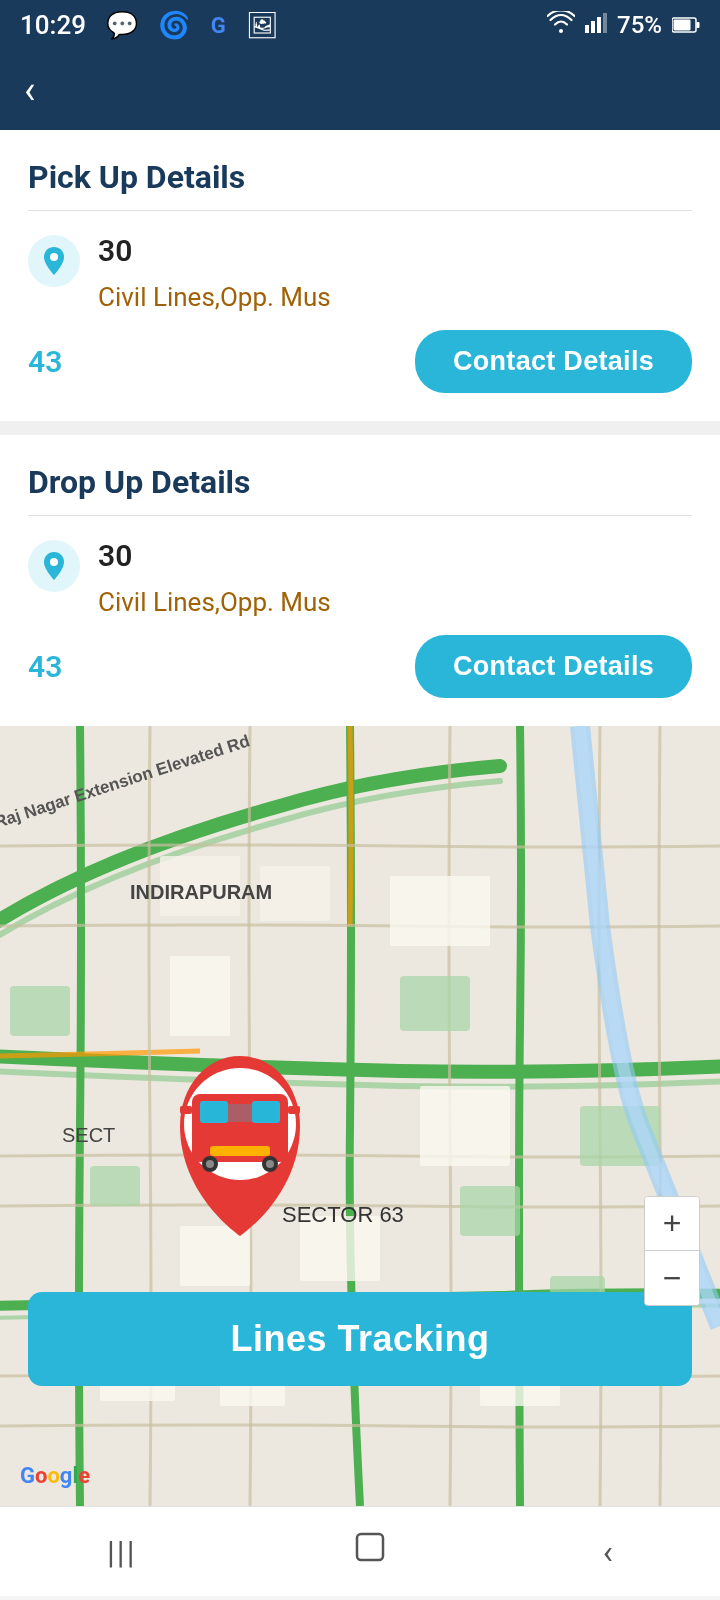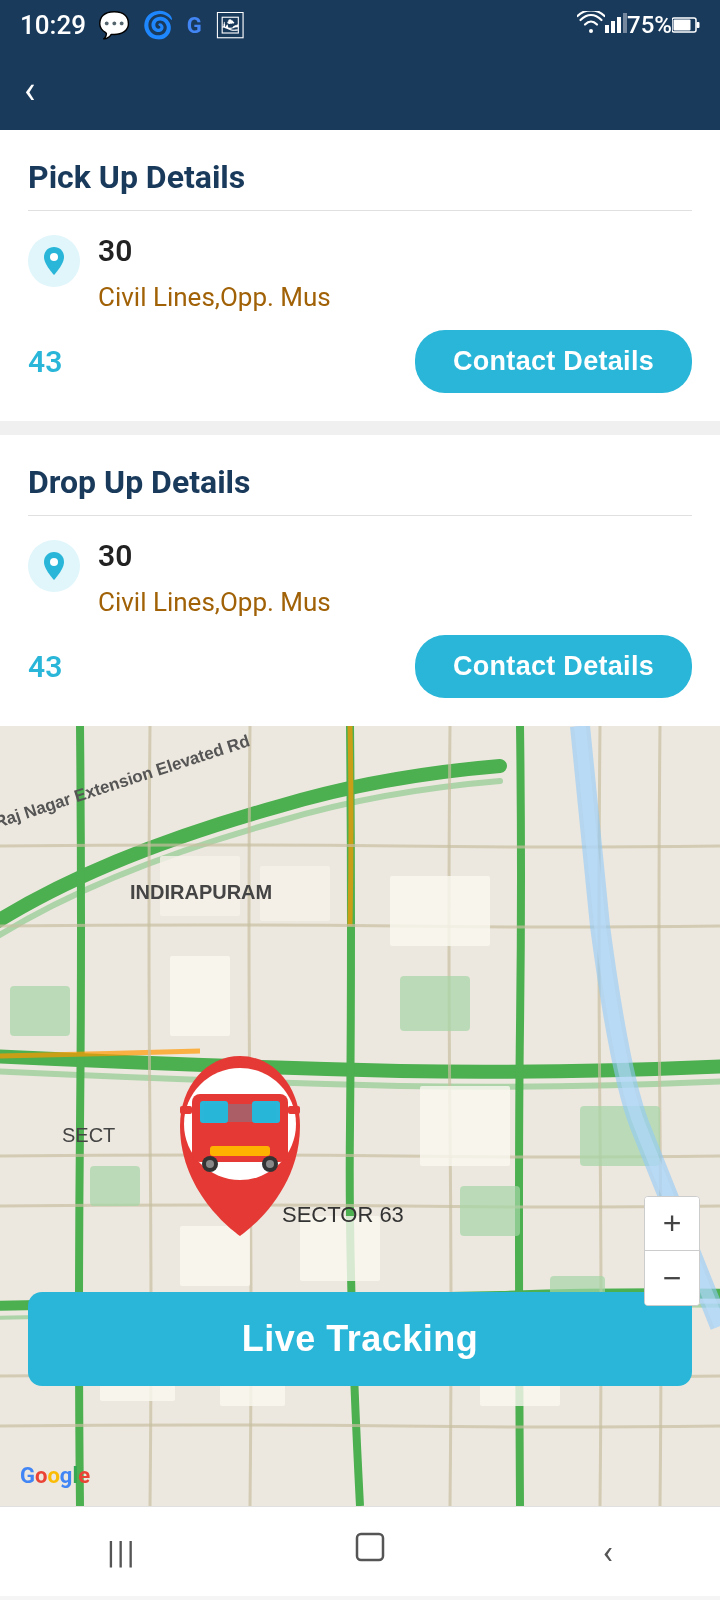--- a/index.html
+++ b/index.html
@@ -17,22 +17,22 @@
       background: #1a3a5c;
       color: white;
       height: 50px;
       display: flex;
       align-items: center;
       justify-content: space-between;
       padding: 0 20px;
       font-size: 26px;
       font-weight: 500;
     }
-    .status-left { display: flex; align-items: center; gap: 12px; }
-    .status-right { display: flex; align-items: center; font-size: 24px; }
+    .status-left { display: flex; align-items: center; gap: 20px; }
+    .status-right { display: flex; align-items: center; gap: 10px; font-size: 24px; }
 
     
     .header {
       background: #1a3a5c;
       color: white;
       height: 80px;
       display: flex;
       align-items: center;
       padding: 0 24px;
       gap: 20px;
@@ -411,21 +411,21 @@
         <circle cx="50" cy="128" r="4" fill="#888"></circle>
         <circle cx="110" cy="128" r="8" fill="#333"></circle>
         <circle cx="110" cy="128" r="4" fill="#888"></circle>
 
         <rect x="20" y="70" width="12" height="8" rx="2" fill="#e53935"></rect>
         <rect x="128" y="70" width="12" height="8" rx="2" fill="#e53935"></rect>
       </svg>
     </div>
 
     
-    <button class="live-tracking-btn">Live Tracking</button>
+    <button class="live-tracking-btn">Lines Tracking</button>
 
     
     <div class="map-zoom">
       <button class="zoom-btn">+</button>
       <button class="zoom-btn">−</button>
     </div>
 
     
     <div class="google-logo">
       <span>G</span><span>o</span><span>o</span><span>g</span><span>l</span><span>e</span>

